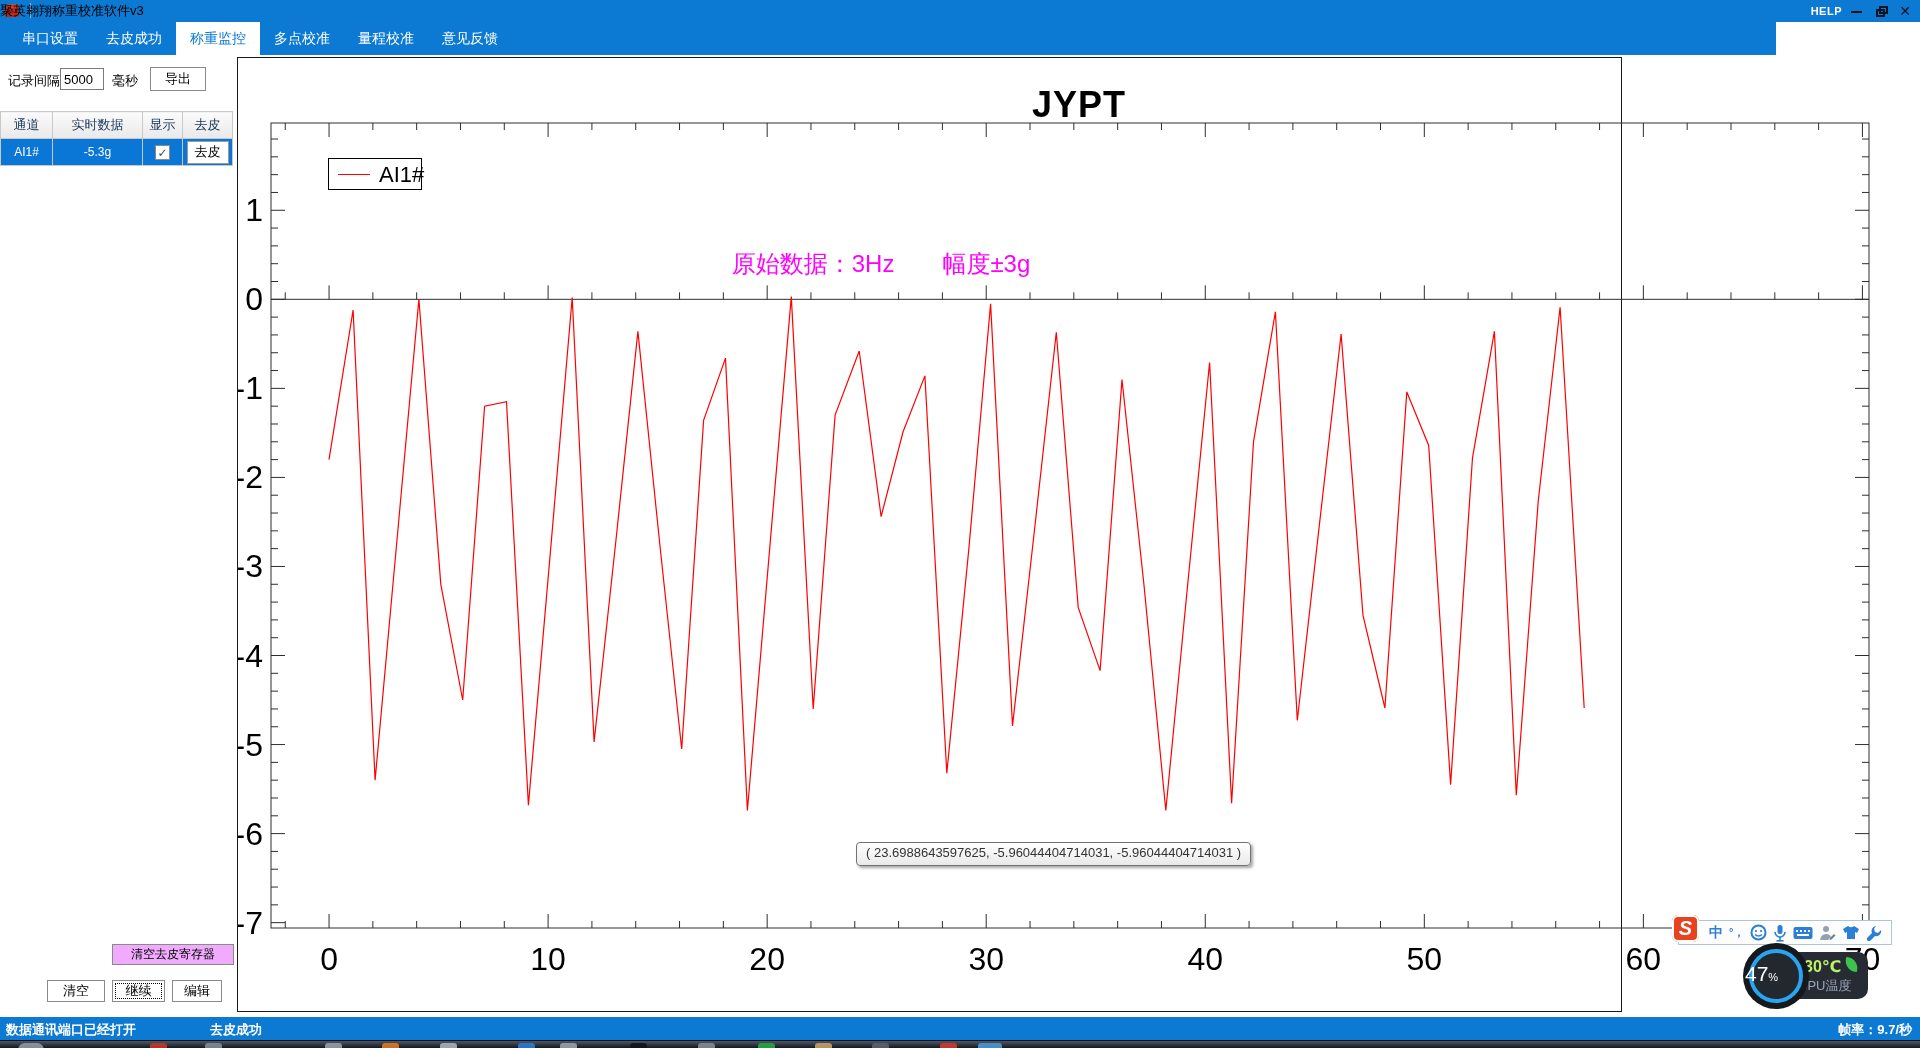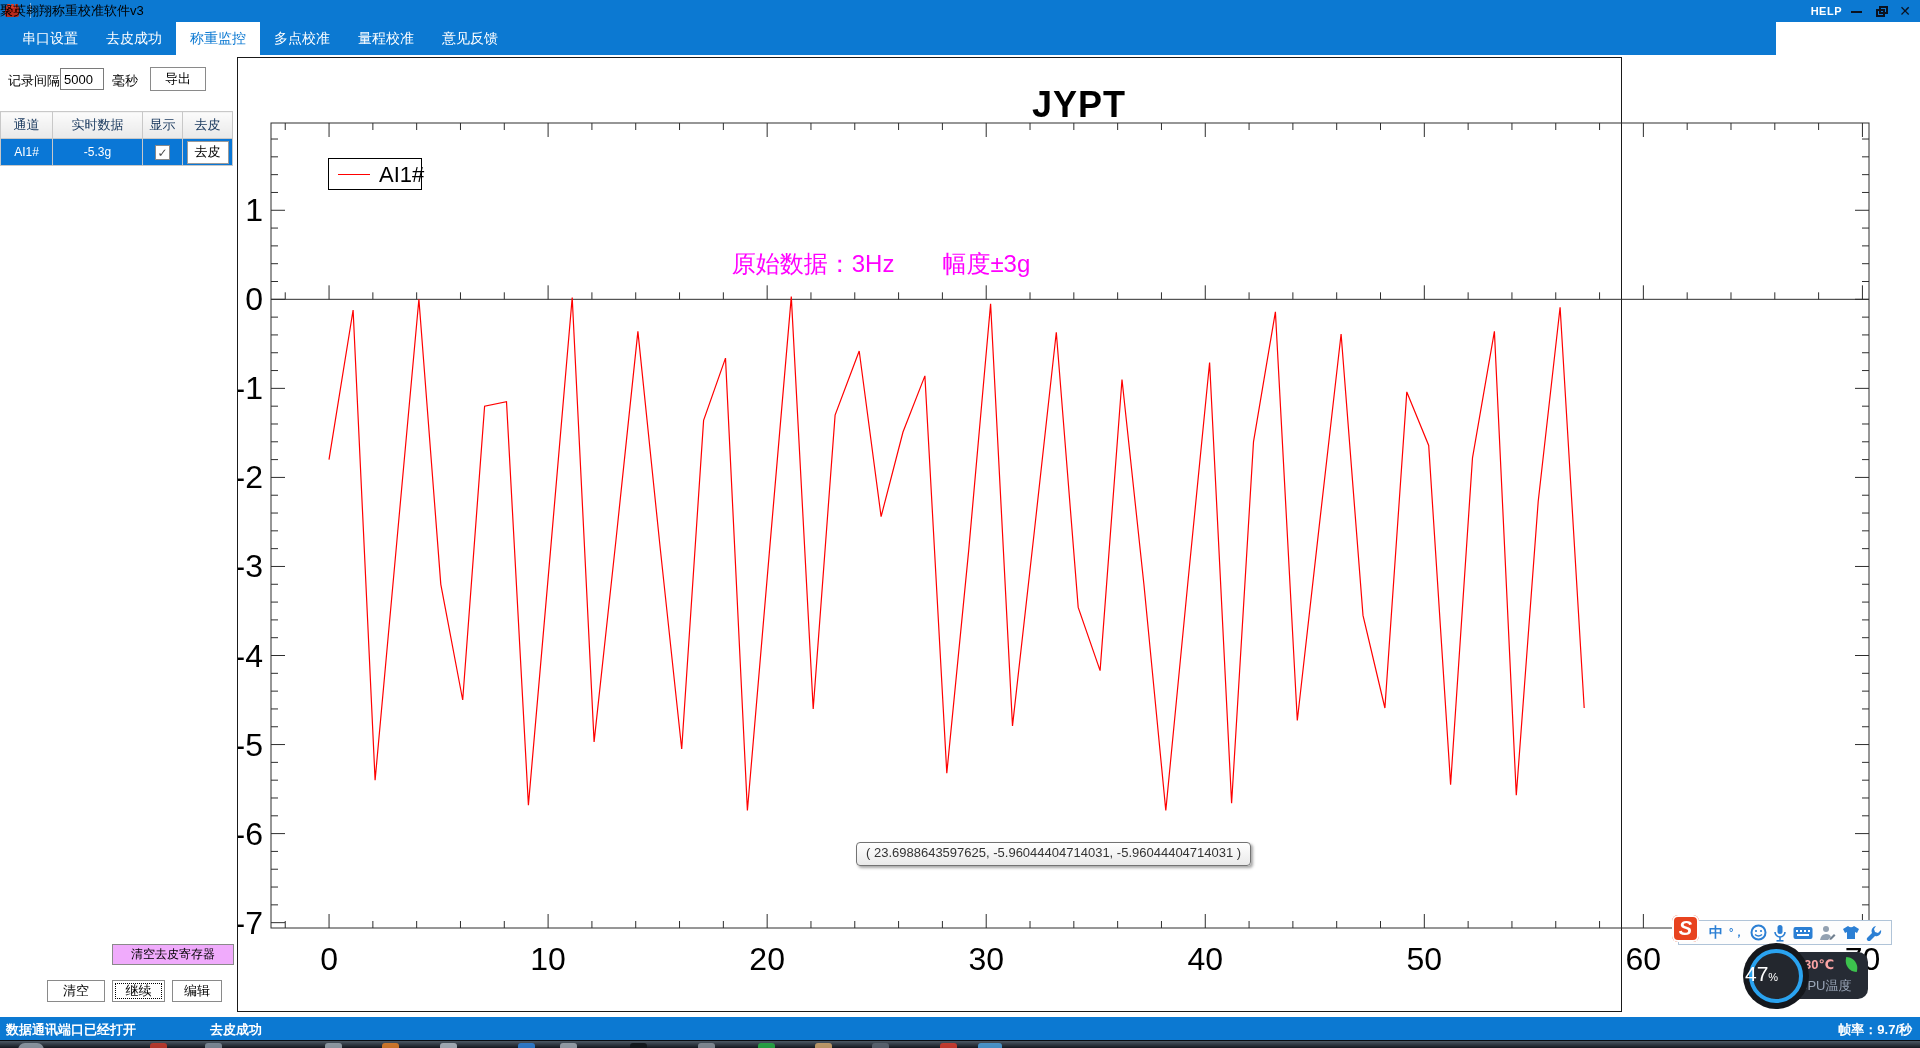--- a/index.html
+++ b/index.html
@@ -91,21 +91,21 @@
              border:1px solid #b0c4d8; display:flex; align-items:center; gap:6px; padding-left:30px; }
   #sogou-logo { position:absolute; left:1672px; top:915px; width:27px; height:27px; background:#e8431f;
                 border-radius:6px; color:#fff; font-weight:bold; font-size:20px; text-align:center;
                 line-height:26px; font-style:italic; box-shadow:0 0 0 2px #fff inset; }
   .ime-glyph { color:#2b7fd4; font-size:14px; font-weight:bold; line-height:23px; }
   .ime-svg { display:block; }
 
   
   #cpu-bubble { position:absolute; left:1776px; top:952px; width:92px; height:47px; background:#262b34;
                 border-radius:10px; }
-  #cpu-temp { position:absolute; left:28px; top:5px; color:#fca5a5; font-size:13px; font-weight:bold; }
+  #cpu-temp { position:absolute; left:28px; top:5px; color:#bef264; font-size:16px; font-weight:bold; }
   #cpu-leaf { position:absolute; right:10px; top:6px; width:13px; height:13px; background:#3cc24d;
               border-radius:0 85% 0 85%; transform:rotate(10deg); }
   #cpu-temp-label { position:absolute; left:22px; top:25px; color:#9aa6b8; font-size:13px; }
   #cpu-gauge { position:absolute; left:1745px; top:945px; width:62px; height:62px; background:#15181d;
                border-radius:50%; box-shadow:0 0 0 2px #15181d; }
   #cpu-ring { position:absolute; left:4px; top:4px; width:54px; height:54px; border:4px solid #2aa3f0;
               border-radius:50%; background:#23272e; }
   #cpu-pct { position:absolute; left:0; top:17px; width:62px; text-align:left; color:#fff;
              font-size:21px; }
   #cpu-pct small { font-size:11px; }

